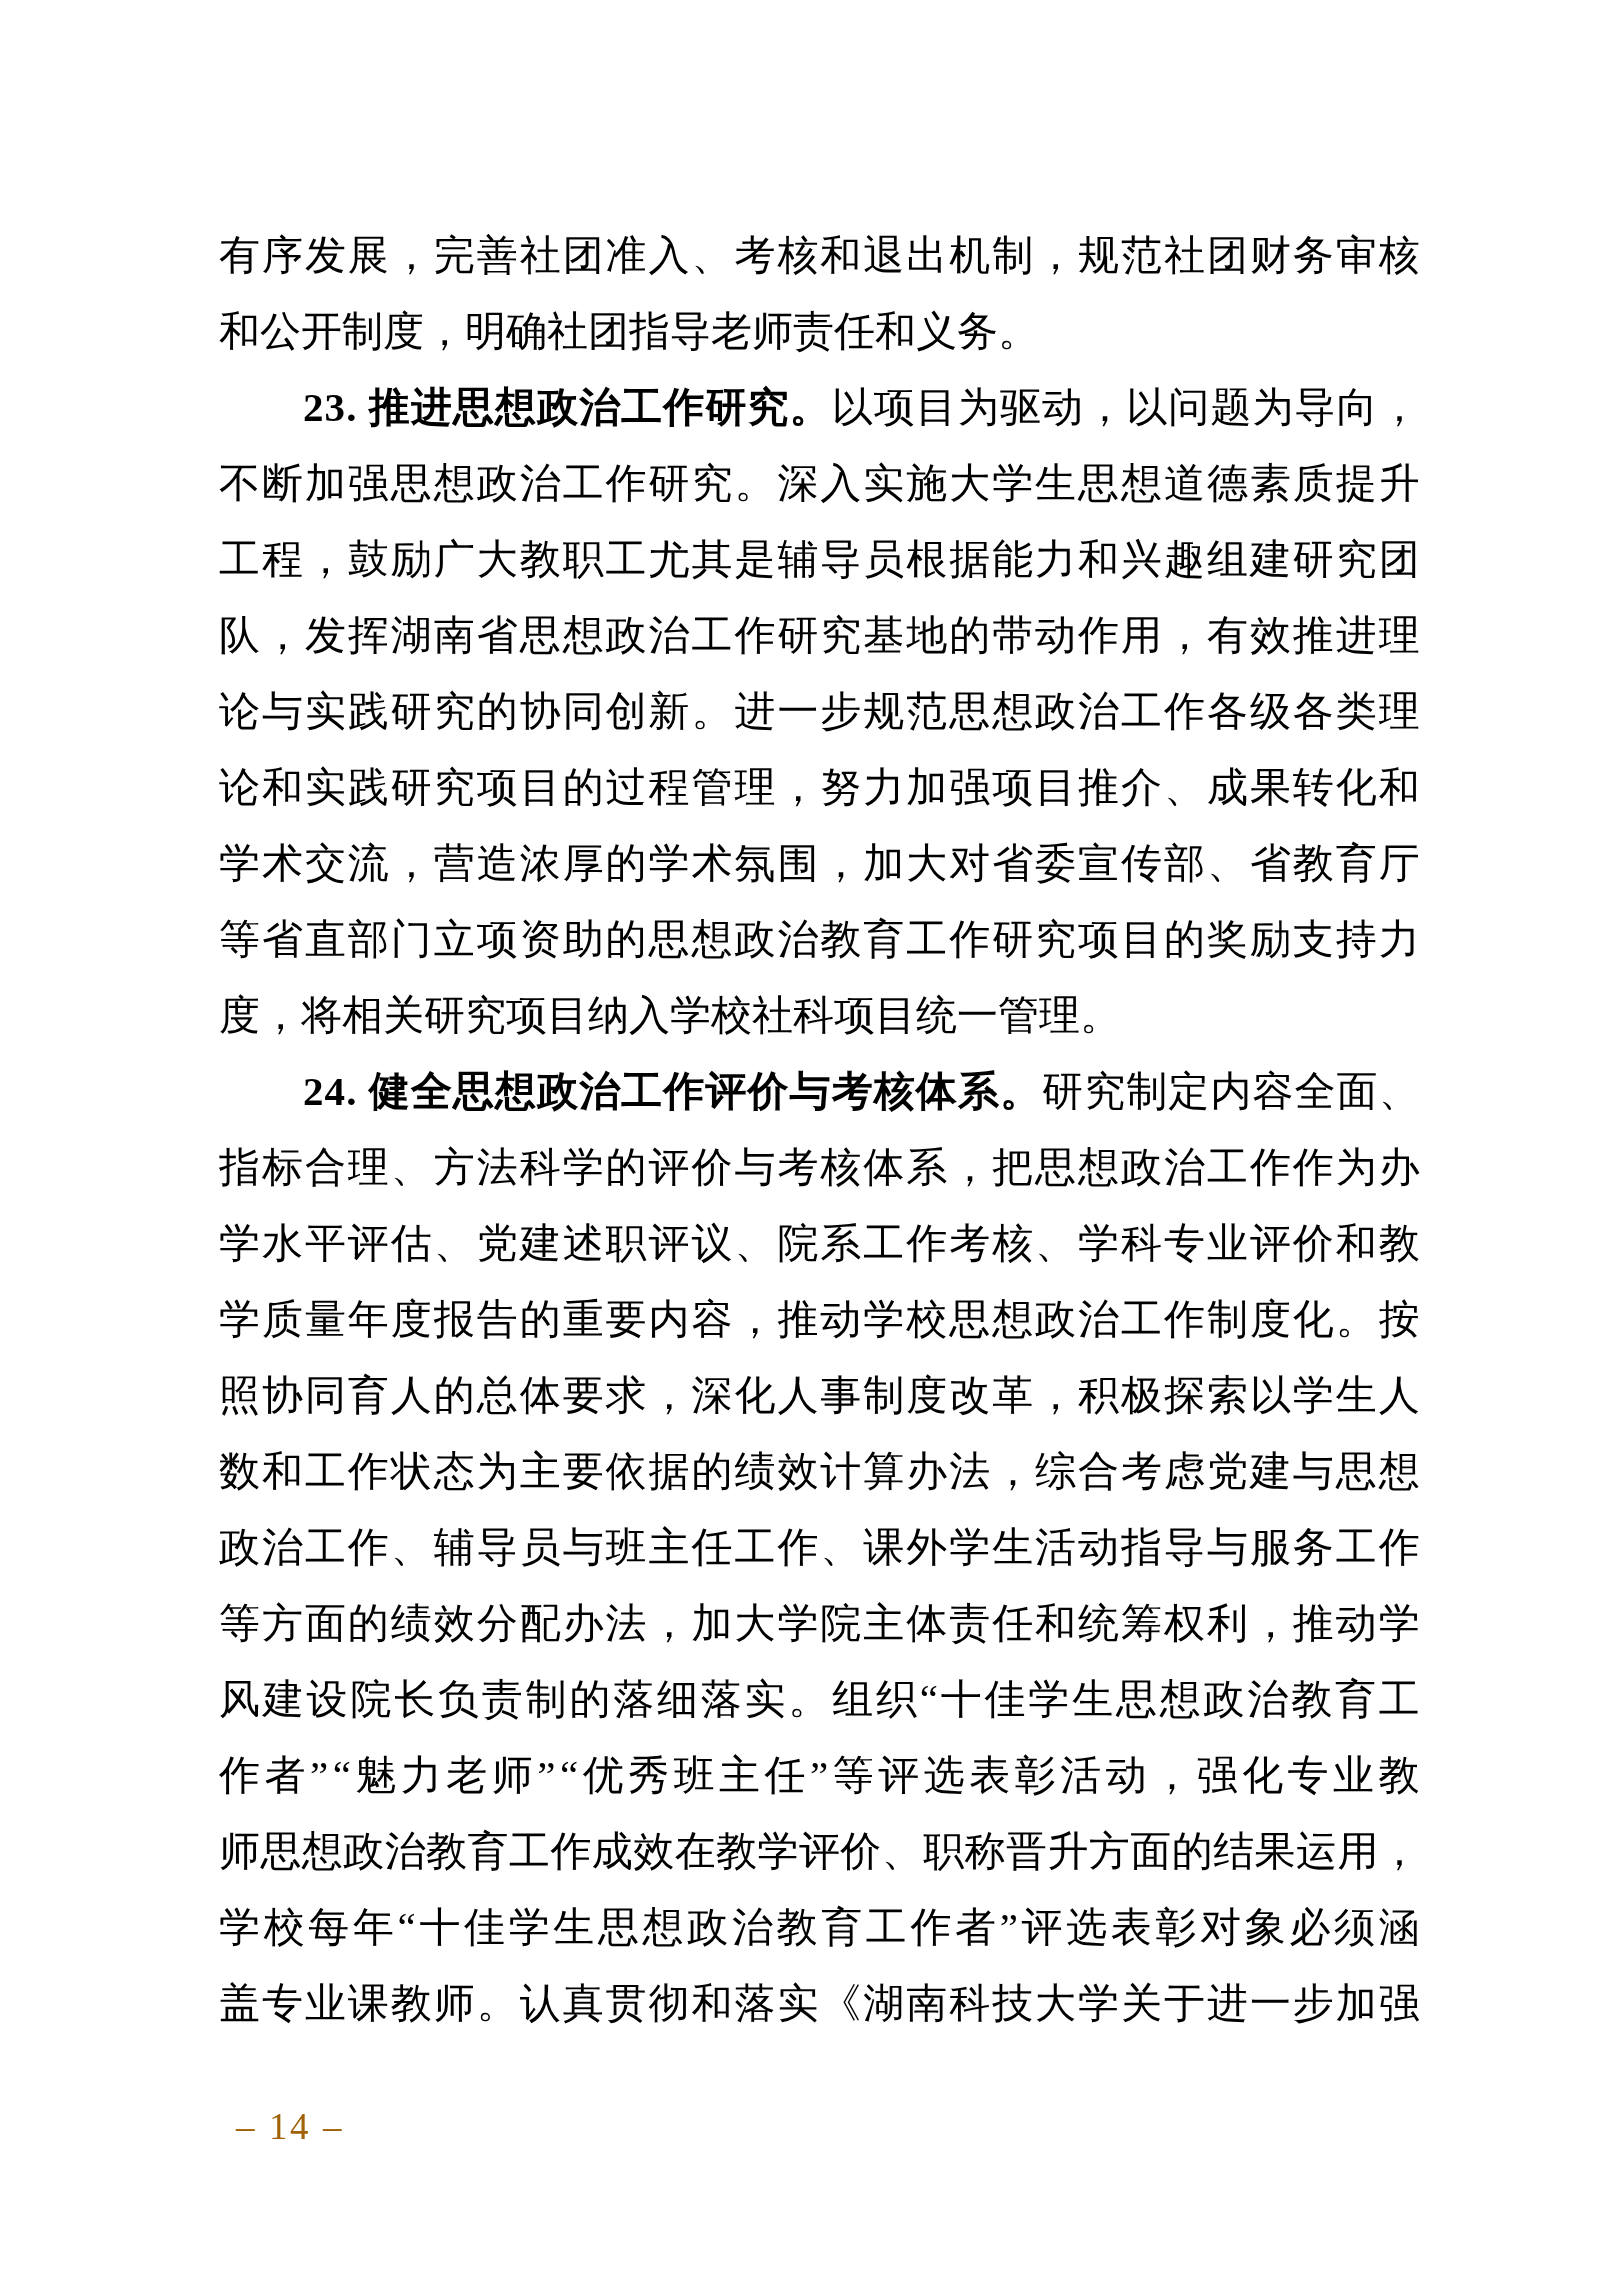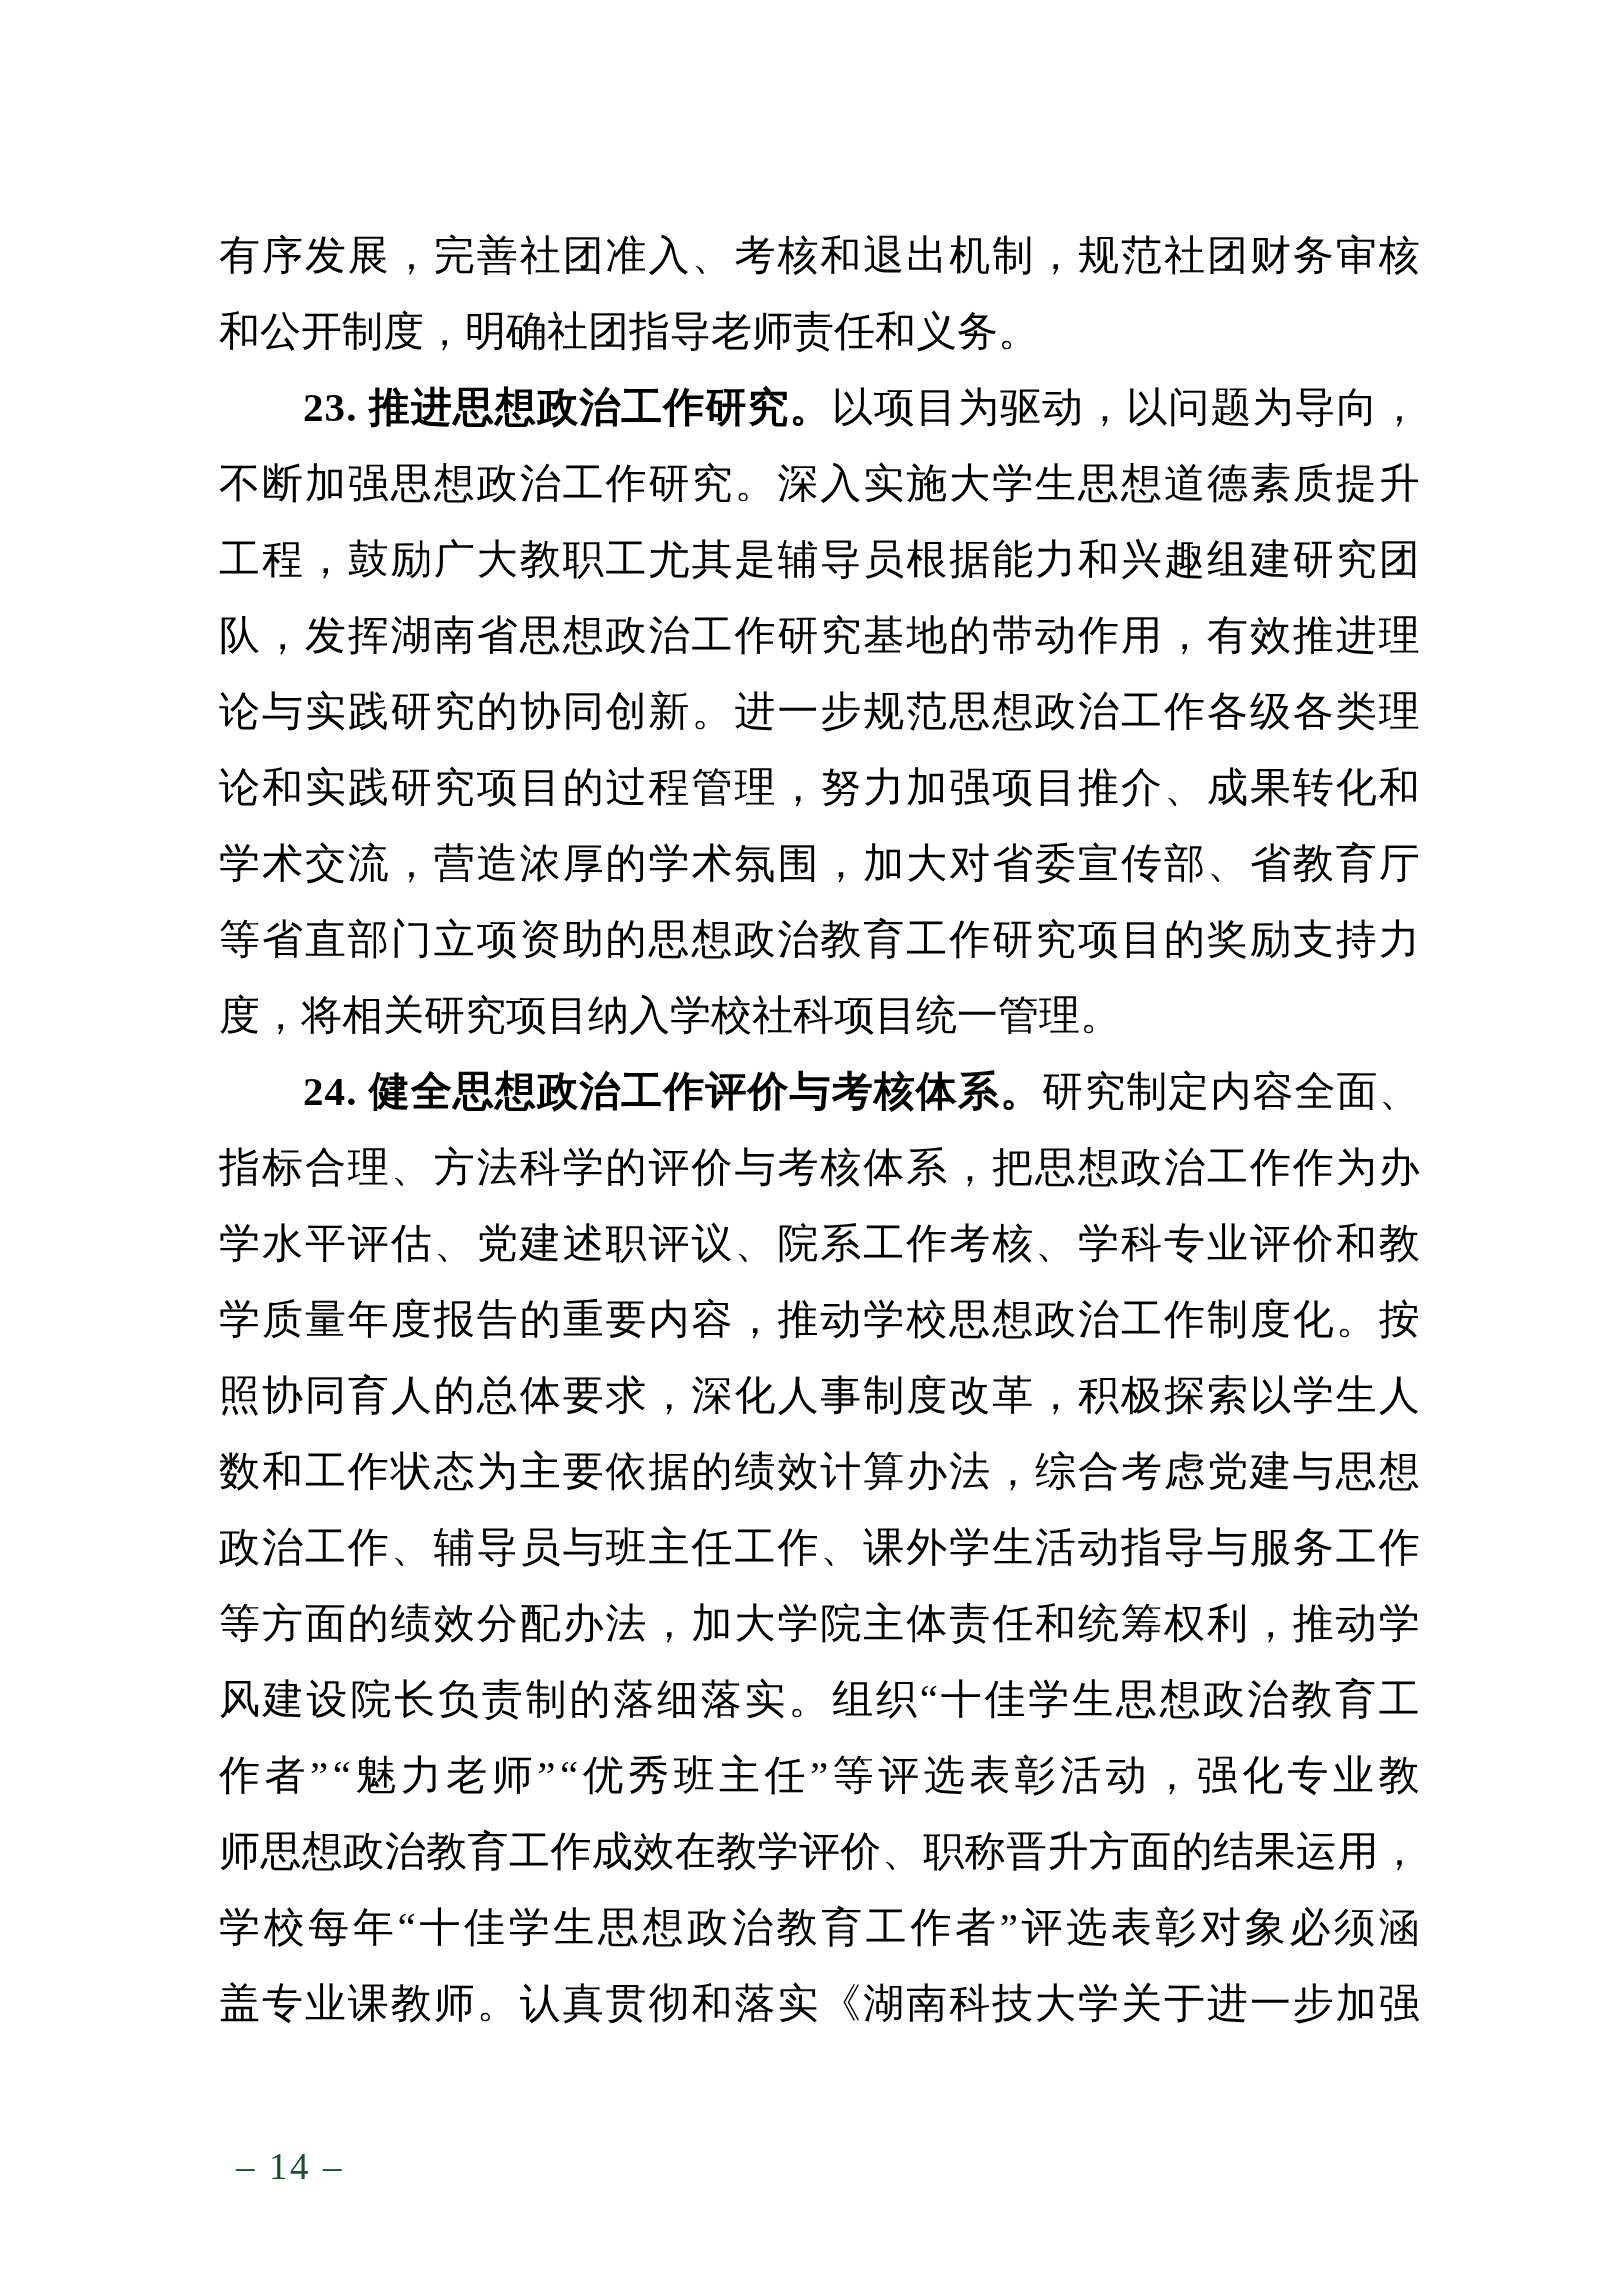--- a/index.html
+++ b/index.html
@@ -46,23 +46,22 @@
   .char.bold {
     font-weight: 900;
   }
   .page-number {
     position: absolute;
     left: 236px;
     top: 2106px;
     font-size: 37px;
     line-height: 42px;
     letter-spacing: 2.6px;
-    color: #14532d;
+    color: #a16207;
     font-family: "Liberation Serif", "DejaVu Serif", serif;
-    margin-top: 40px;
   }
 </style>
 </head>
 <body>
 
 <div class="page">
   <main class="text-block">
       <div class="line justify">
         <span class="char">有</span>
         <span class="char">序</span>

